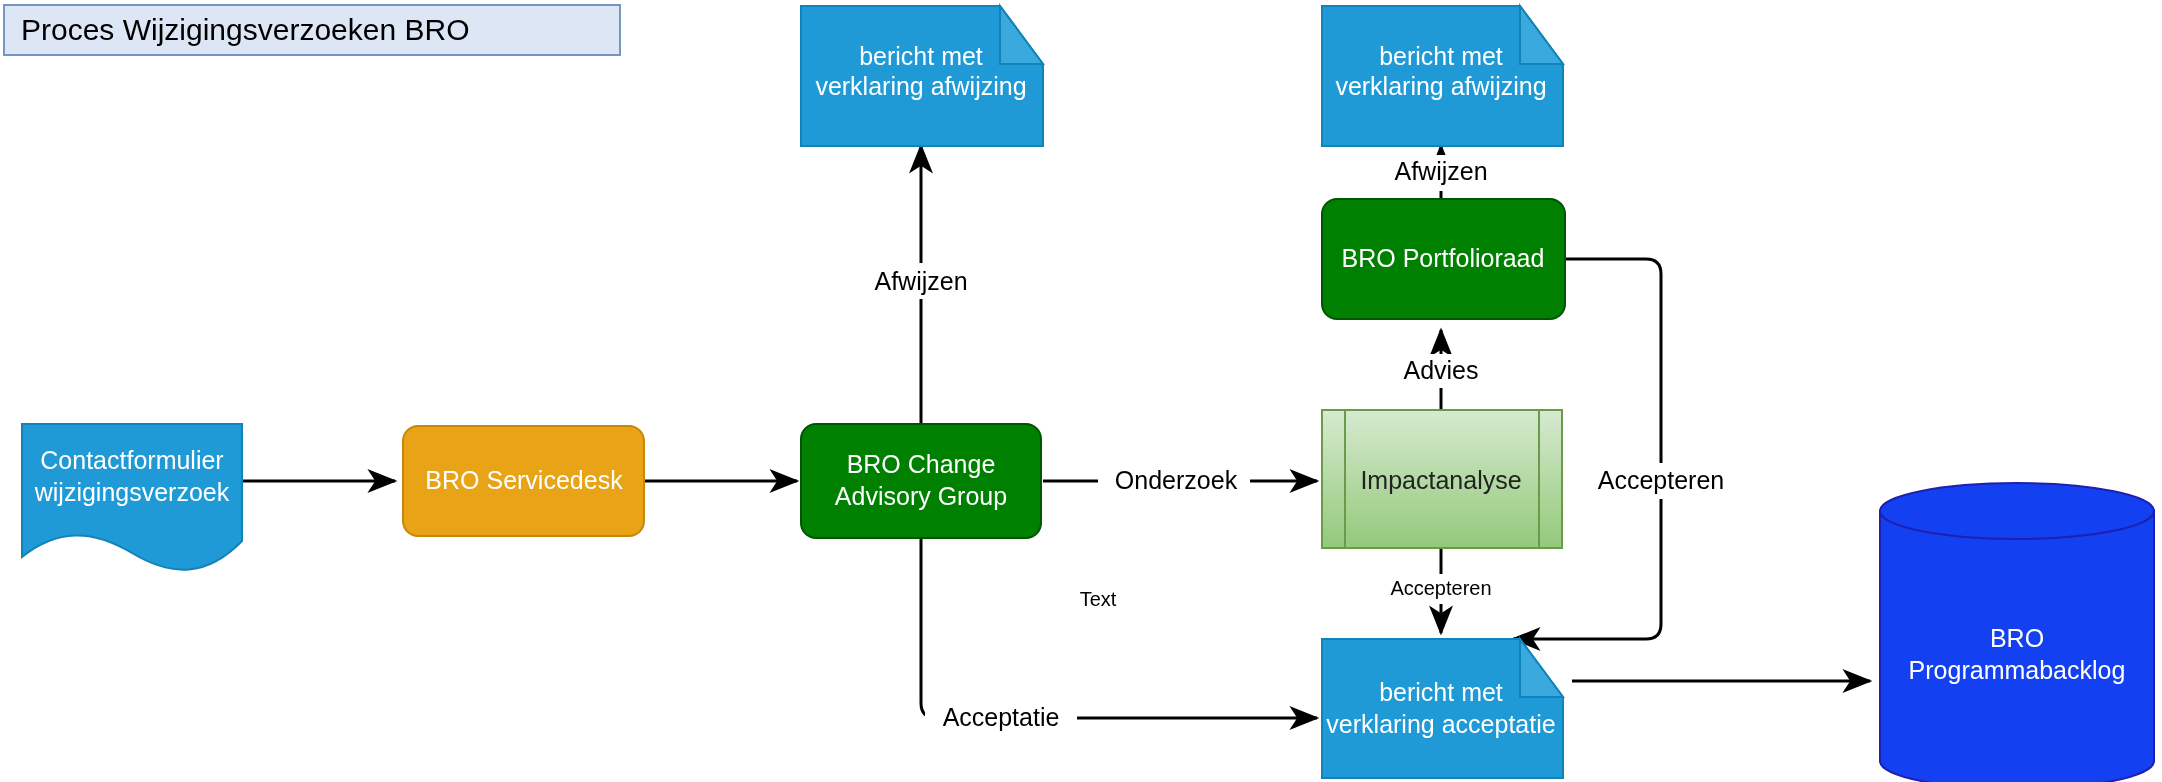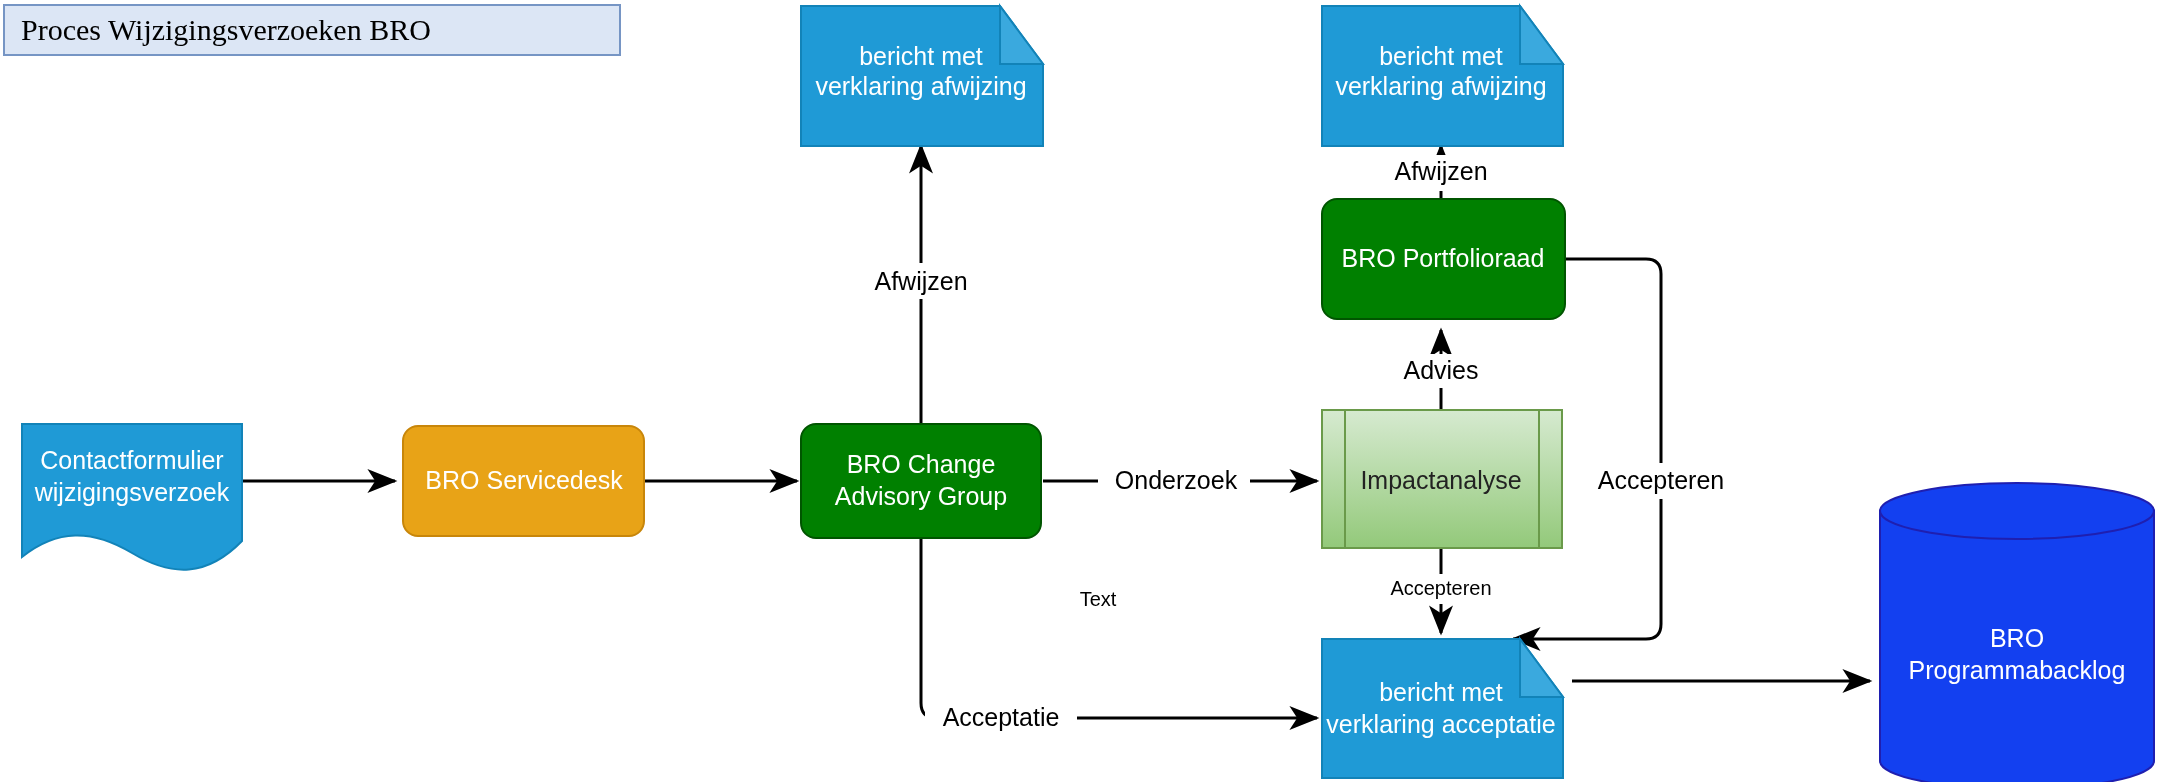--- a/index.html
+++ b/index.html
@@ -57,21 +57,21 @@
     width: 618px;
     height: 52px;
     background: #dce6f5;
     border: 2px solid #7695c4;
     box-sizing: border-box;
     display: flex;
     align-items: center;
     padding-left: 16px;
     font-size: 30px;
     color: #000000;
-    font-family: Liberation Serif, serif;
+    font-family: Liberation Sans, sans-serif;
     letter-spacing: 0px;
   }
 </style>
 </head>
 <body>
 
 <div class="title-box">
   <span>Proces Wijzigingsverzoeken BRO</span>
 </div>
 

